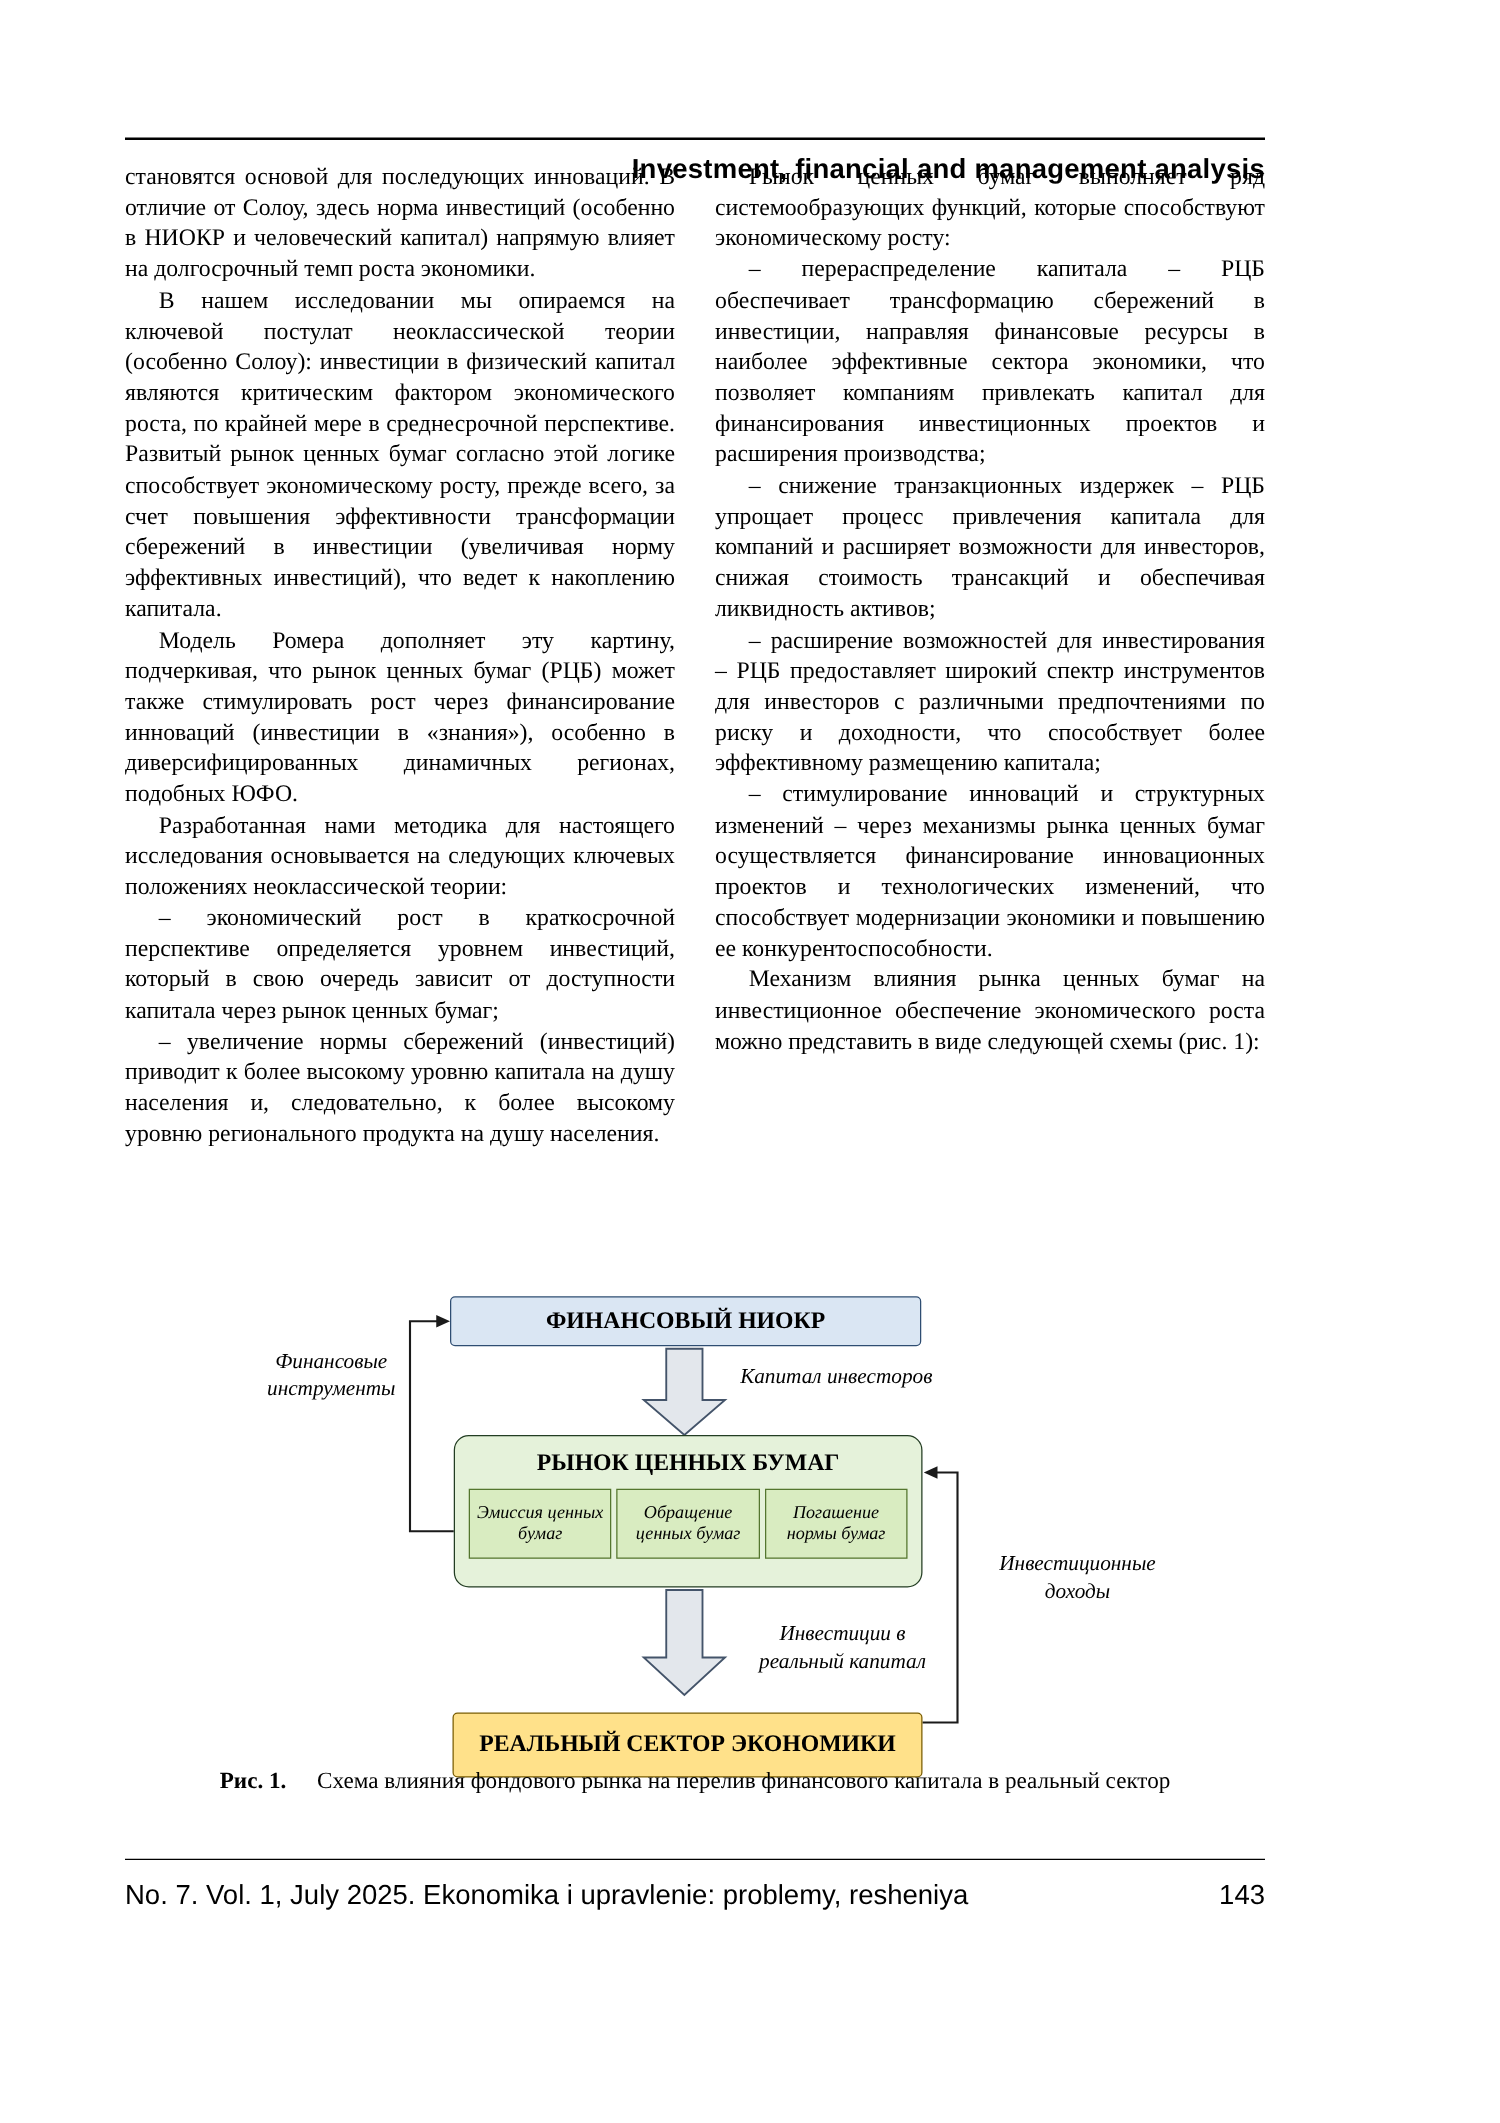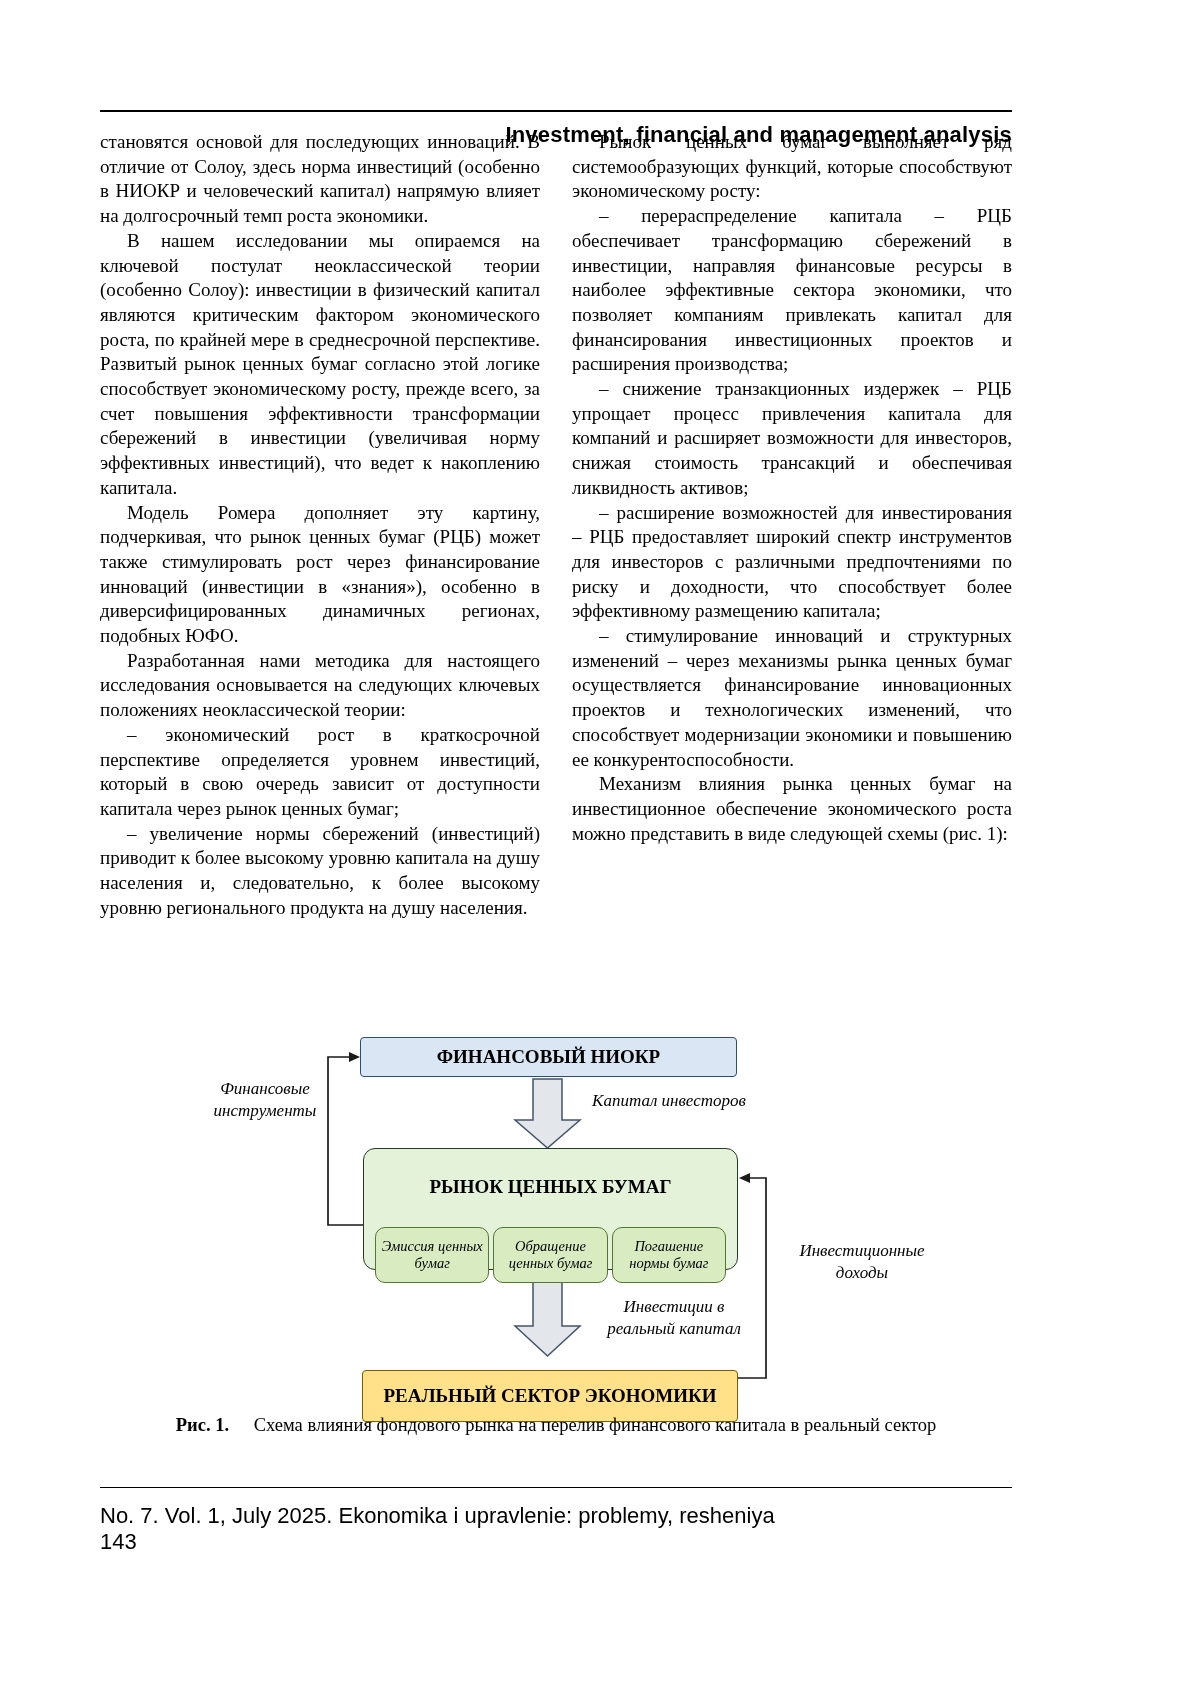--- a/index.html
+++ b/index.html
@@ -44,27 +44,27 @@
     left:260px; top:2px; width:377px; height:40px;
     background:var(--financial-market-bg,#dae6f3);
     border:1.5px solid #2e4d72; border-radius:4px;
   }
   .box-sec {
     left:263px; top:113px; width:375px; height:122px;
     background:var(--securities-market-bg,#e5f2da);
     border:1.6px solid #233d23; border-radius:12px;
     display:block;
   }
-  .box-sec-title { margin-top:27px; text-align:center; font-weight:bold; font-size:19px; }
+  .box-sec-title { margin-top:11px; text-align:center; font-weight:bold; font-size:19px; }
   .sub-row { display:flex; gap:4px; padding:0 11px; margin-top:9px; }
   .sub-box {
     flex:1; height:56px; display:flex; align-items:center; justify-content:center;
     text-align:center; font-weight:normal; font-style:italic;
     font-size:14.5px; line-height:17px; padding:2px;
-    background:var(--sub-box-bg,#d9ecc1); border:1.3px solid #54762f; border-radius:10px;margin-top:20px;
+    background:var(--sub-box-bg,#d9ecc1); border:1.3px solid #54762f; border-radius:0;
   }
   .box-real {
     left:262px; top:335px; width:376px; height:52px;
     background:var(--real-sector-bg,#ffe18a);
     border:1.5px solid #7a5c00; border-radius:4px;
   }
   .fig-label {
     position:absolute; font-style:italic; font-size:17px; line-height:22px;
     text-align:center;
   }
@@ -82,21 +82,21 @@
   .caption-text { margin-left:20px; }
 
   
   .footer-rule {
     position:absolute; top:1487px; left:100px; width:912px;
     border-top:1.8px solid #000;
   }
   .footer-row {
     position:absolute; top:1503px; left:100px; width:912px;
     display:flex; justify-content:space-between; align-items:baseline;
-    font-family:"Liberation Sans", sans-serif; font-size:22px;flex-direction:column;
+    font-family:"Liberation Sans", sans-serif; font-size:22px;
   }
 </style>
 </head>
 <body>
 
 <div class="page">
 
   <div class="running-title">Investment, financial and management analysis</div>
   <div class="header-rule"></div>
 

